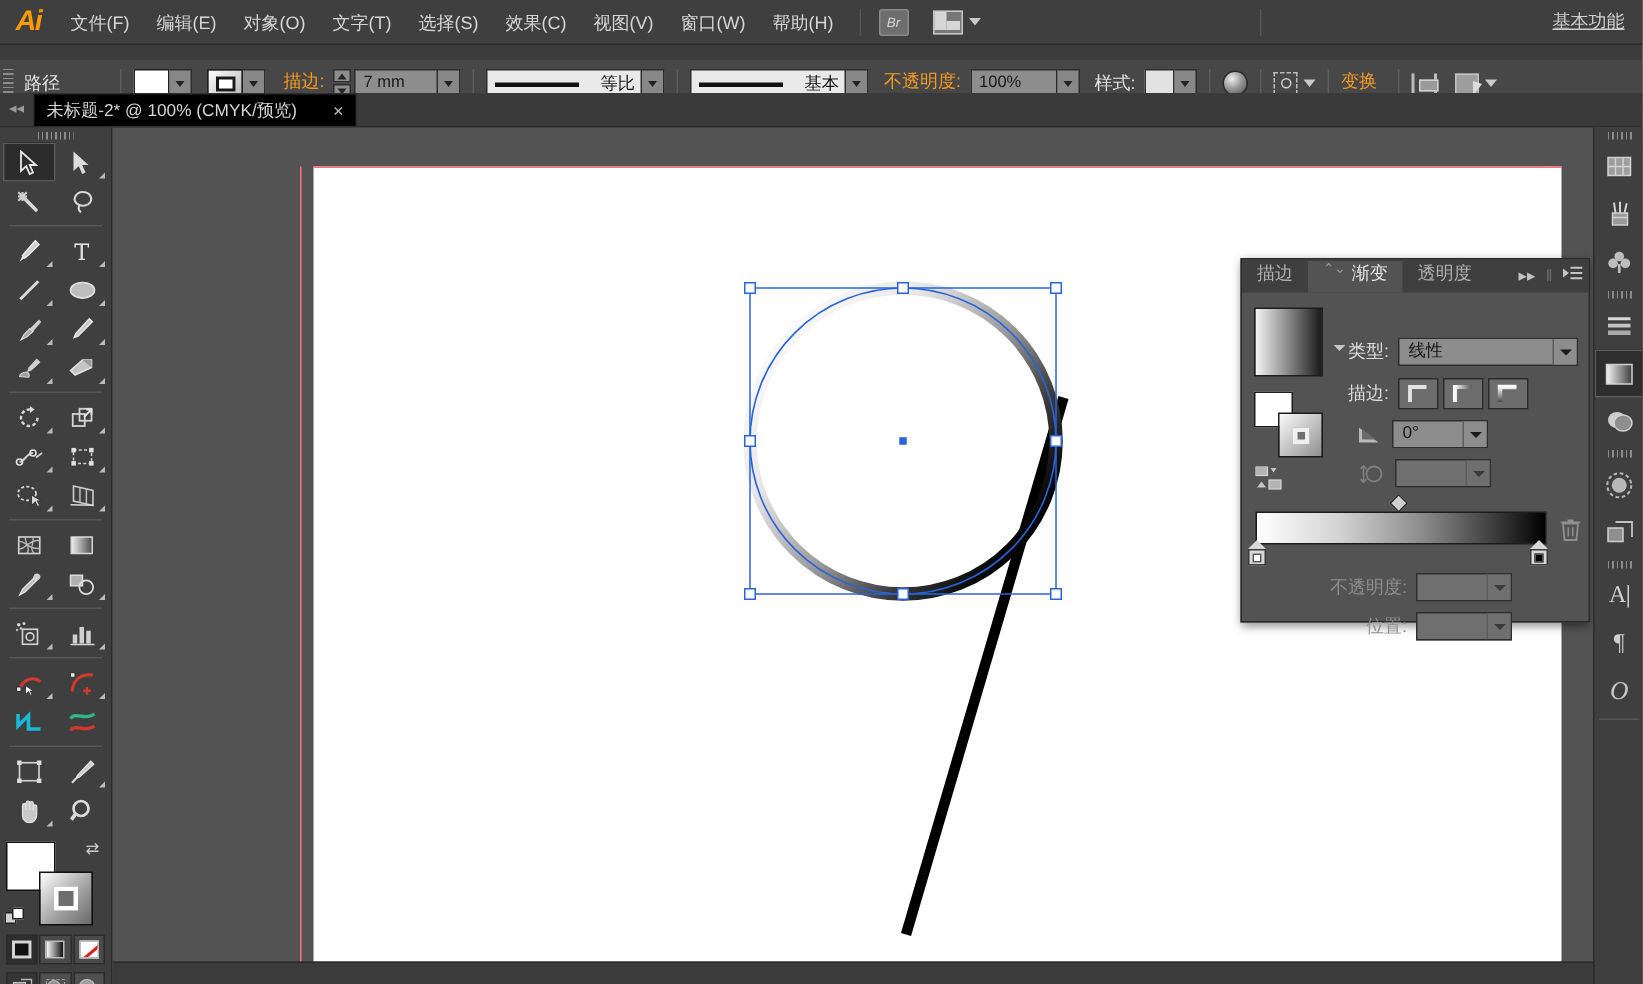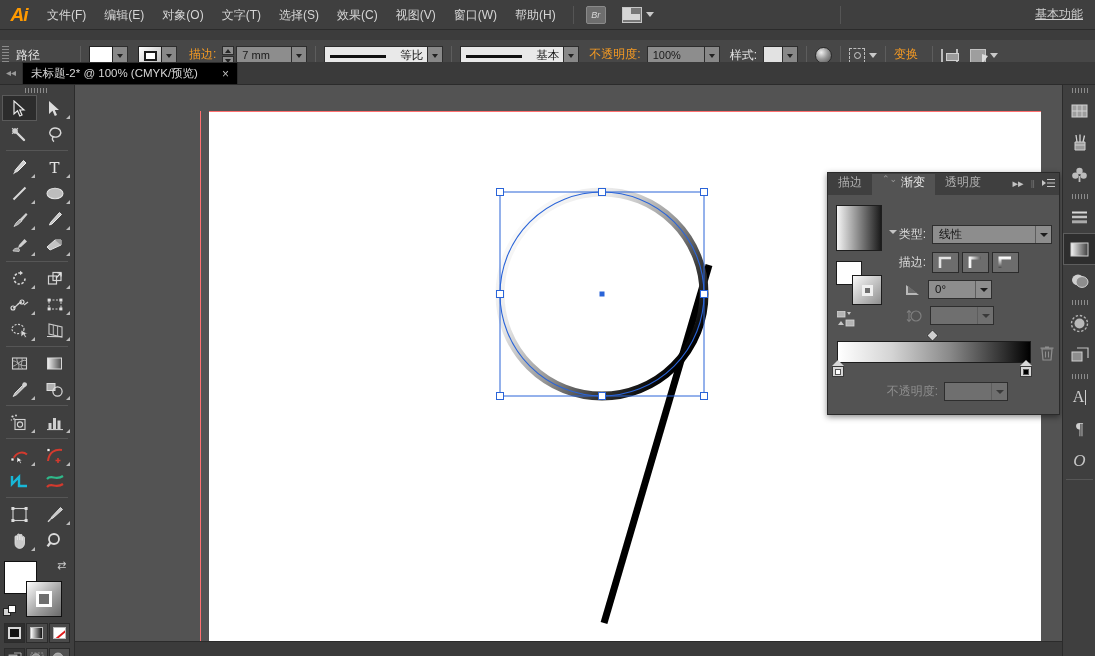--- a/index.html
+++ b/index.html
@@ -924,20 +924,31 @@
         <div class="gselect dim" style="width:64px;margin-left:6px;">
           <span></span>
           <span class="gsel-btn dim">
             <svg width="8" height="6" viewBox="0 0 8 6">
                 <path d="M0 1 l8 0 l-4 4 z" fill="#3a3a3a"></path>
               </svg>
           </span>
         </div>
       </div>
 
+      <div class="grow" style="left:30px;top:213px;width:196px;">
+        <div class="glabel dim" style="width:80px;">位置:</div>
+        <div class="gselect dim" style="width:64px;margin-left:6px;">
+          <span></span>
+          <span class="gsel-btn dim">
+            <svg width="8" height="6" viewBox="0 0 8 6">
+                <path d="M0 1 l8 0 l-4 4 z" fill="#3a3a3a"></path>
+              </svg>
+          </span>
+        </div>
+      </div>
     </div>
   </div>
 
   <div class="dock">
     <div class="dksep">
         <i></i>
       </div>
     <div class="dk">
       <svg width="17" height="14" viewBox="0 0 17 14">
           <rect x="1" y="1" width="15" height="12" fill="#9e9e9e" stroke="#d2d2d2" stroke-width="1"></rect>

